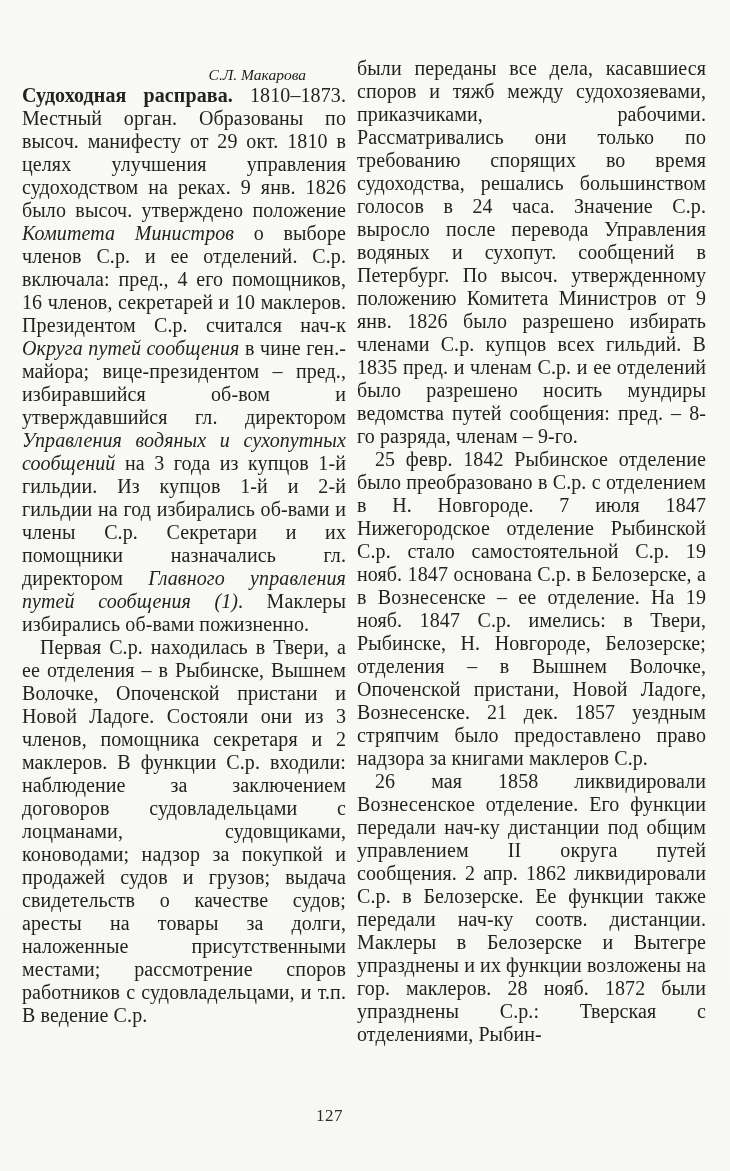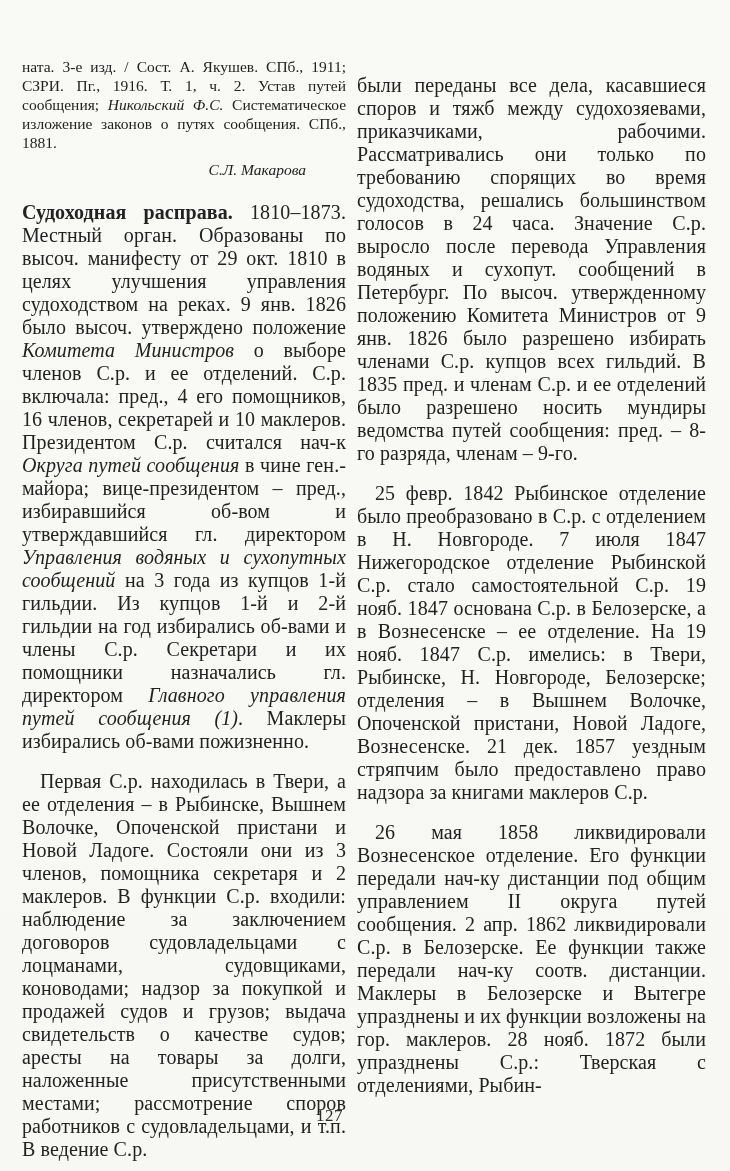--- a/index.html
+++ b/index.html
@@ -27,41 +27,39 @@
     font-size: 15.5px; line-height: 19px;
     font-style: italic;
     text-align: right;
     padding-right: 40px;
     margin-top: 8px;
   }
   .body-text {
     font-size: 20px; line-height: 23px;
     text-align: justify;
     letter-spacing: 0.1px;
-    margin-top: 17px;
   }
-  .entry { margin-top: 22px; }
+  .entry { }
   .indent { text-indent: 18px; font-family: Liberation Serif, serif; }
   .i { font-style: italic; }
   .b { font-weight: bold; }
   .page-number {
     position: absolute;
     top: 1106px; left: 316px;
     font-size: 17px;
     letter-spacing: 0.5px;
     color: #2a2a2a;
   }
 </style>
 </head>
 <body>
 
 <div class="page">
 
   <div class="col col-left">
-    <p class="biblio"><span>ната. 3-е изд. / Сост. А. Якушев. СПб., 1911; СЗРИ. Пг., 1916. Т. 1, ч. 2. Устав путей сообщения; </span><span class="i">Никольский Ф.С.</span><span> Систематическое изложение законов о путях сообщения. СПб., 1881.</span></p>
     <p class="author">С.Л. Макарова</p>
     <p class="body-text entry"><span class="b">Судоходная расправа.</span><span> 1810–1873. Местный орган. Образованы по высоч. манифесту от 29 окт. 1810 в целях улучшения управления судоходством на реках. 9 янв. 1826 было высоч. утверждено положение </span><span class="i">Комитета Министров</span><span> о выборе членов С.р. и ее отделений. С.р. включала: пред., 4 его помощников, 16 членов, секретарей и 10 маклеров. Президентом С.р. считался нач-к </span><span class="i">Округа путей сообщения</span><span> в чине ген.-майора; вице-президентом – пред., избиравшийся об-вом и утверждавшийся гл. директором </span><span class="i">Управления водяных и сухопутных сообщений</span><span> на 3 года из купцов 1-й гильдии. Из купцов 1-й и 2-й гильдии на год избирались об-вами и члены С.р. Секретари и их помощники назначались гл. директором </span><span class="i">Главного управления путей сообщения (1)</span><span>. Маклеры избирались об-вами пожизненно.</span></p>
     <p class="body-text indent"><span>Первая С.р. находилась в Твери, а ее отделения – в Рыбинске, Вышнем Волочке, Опоченской пристани и Новой Ладоге. Состояли они из 3 членов, помощника секретаря и 2 маклеров. В функции С.р. входили: наблюдение за заключением договоров судовладельцами с лоцманами, судовщиками, коноводами; надзор за покупкой и продажей судов и грузов; выдача свидетельств о качестве судов; аресты на товары за долги, наложенные присутственными местами; рассмотрение споров работников с судовладельцами, и т.п. В ведение С.р.</span></p>
   </div>
 
   <div class="col col-right">
     <p class="body-text"><span>были переданы все дела, касавшиеся споров и тяжб между судохозяевами, приказчиками, рабочими. Рассматривались они только по требованию спорящих во время судоходства, решались большинством голосов в 24 часа. Значение С.р. выросло после перевода Управления водяных и сухопут. сообщений в Петербург. По высоч. утвержденному положению Комитета Министров от 9 янв. 1826 было разрешено избирать членами С.р. купцов всех гильдий. В 1835 пред. и членам С.р. и ее отделений было разрешено носить мундиры ведомства путей сообщения: пред. – 8-го разряда, членам – 9-го.</span></p>
     <p class="body-text indent"><span>25 февр. 1842 Рыбинское отделение было преобразовано в С.р. с отделением в Н. Новгороде. 7 июля 1847 Нижегородское отделение Рыбинской С.р. стало самостоятельной С.р. 19 нояб. 1847 основана С.р. в Белозерске, а в Вознесенске – ее отделение. На 19 нояб. 1847 С.р. имелись: в Твери, Рыбинске, Н. Новгороде, Белозерске; отделения – в Вышнем Волочке, Опоченской пристани, Новой Ладоге, Вознесенске. 21 дек. 1857 уездным стряпчим было предоставлено право надзора за книгами маклеров С.р.</span></p>
     <p class="body-text indent"><span>26 мая 1858 ликвидировали Вознесенское отделение. Его функции передали нач-ку дистанции под общим управлением II округа путей сообщения. 2 апр. 1862 ликвидировали С.р. в Белозерске. Ее функции также передали нач-ку соотв. дистанции. Маклеры в Белозерске и Вытегре упразднены и их функции возложены на гор. маклеров. 28 нояб. 1872 были упразднены С.р.: Тверская с отделениями, Рыбин-</span></p>
   </div>

